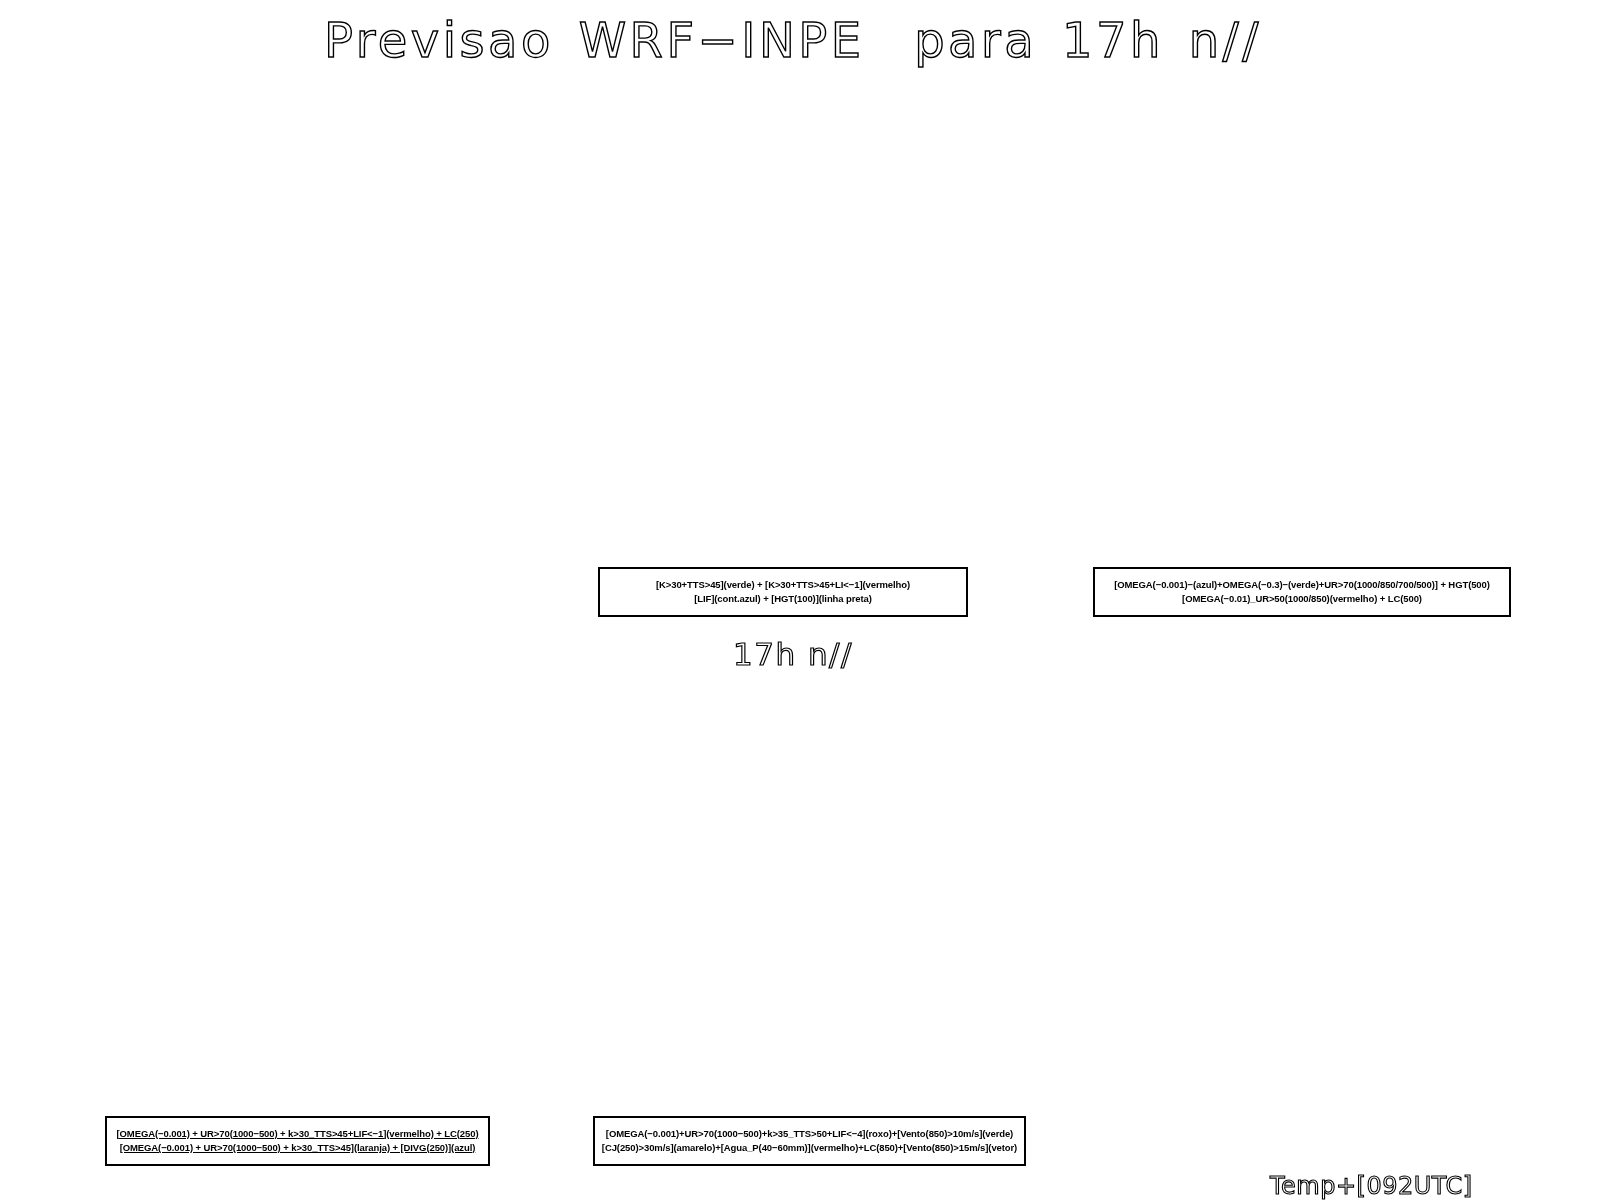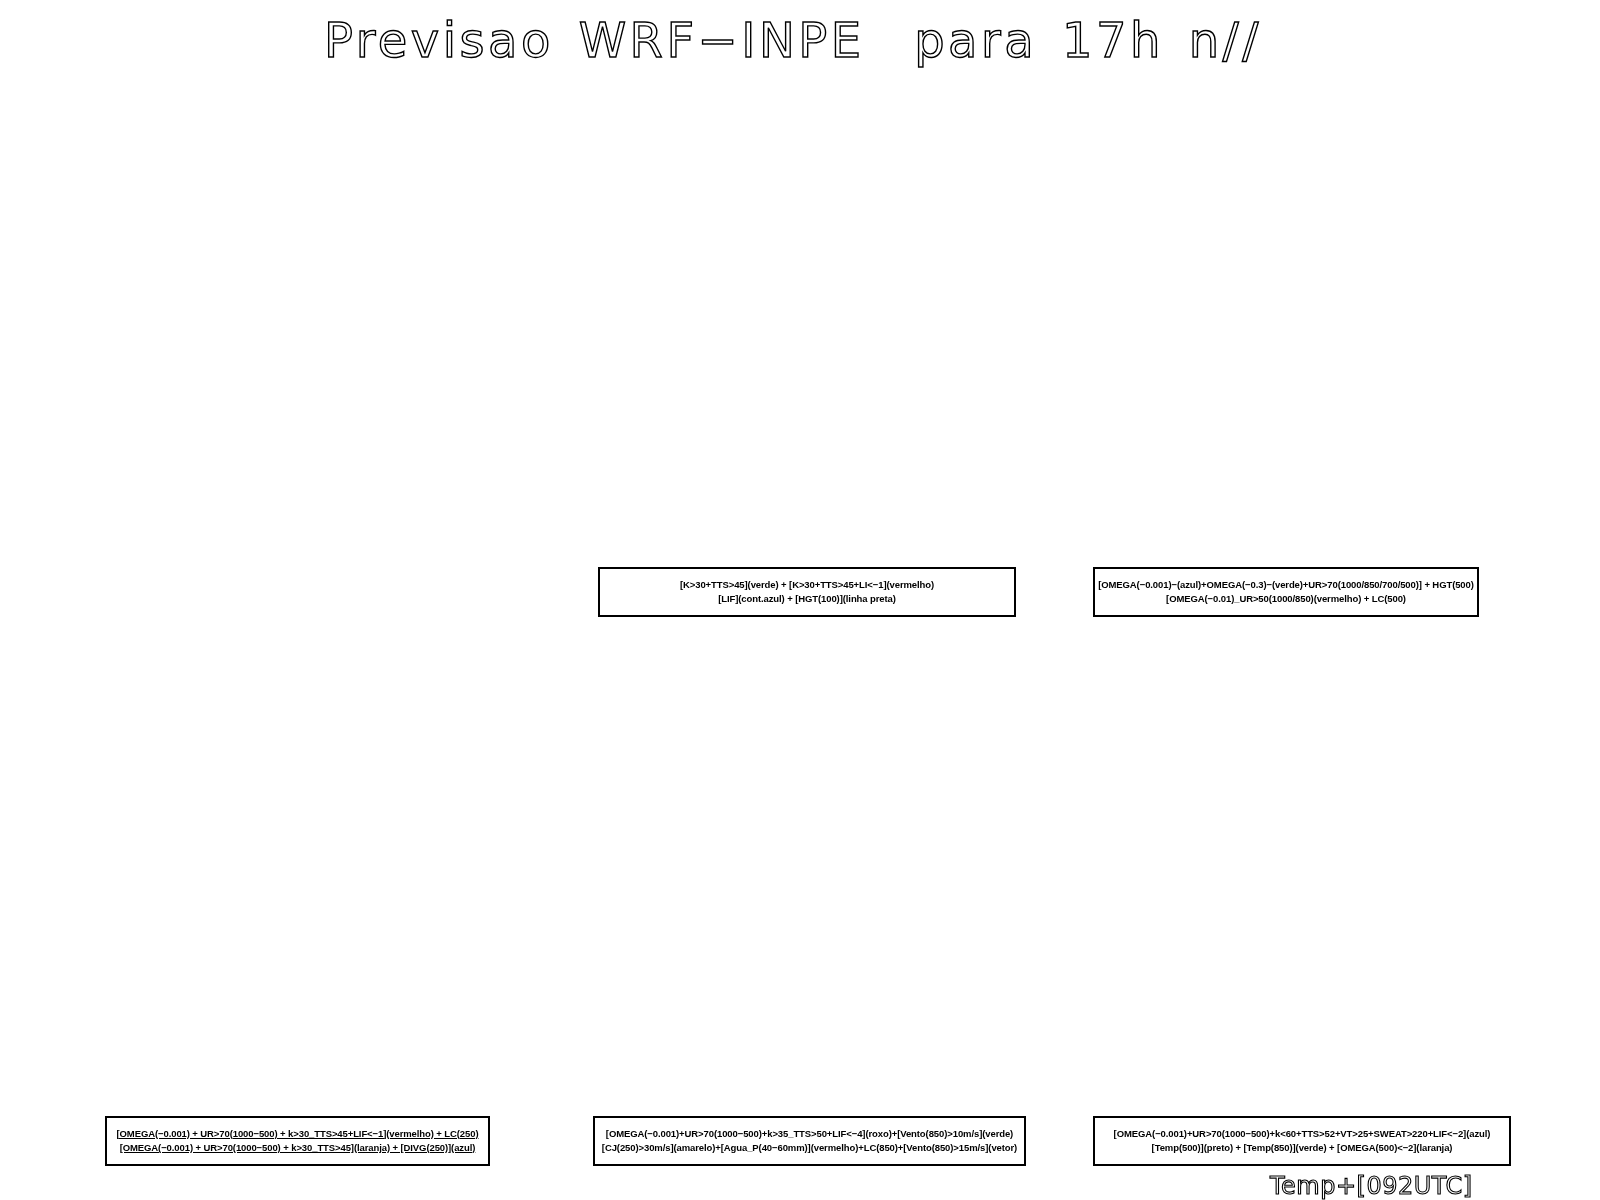--- a/index.html
+++ b/index.html
@@ -70,22 +70,22 @@
     display: block;
     font-family: "Liberation Sans", sans-serif;
     font-weight: bold;
     font-size: 9.5px;
     line-height: 14.5px;
     color: #000000;
     letter-spacing: -0.1px;
     white-space: nowrap;
   }
   .b1 { left: 97px;   top: 567px;  width: 418px; }
-  .b2 { left: 590px;  top: 567px;  width: 418px; align-items: center; }
-  .b3 { left: 1085px; top: 567px;  width: 386px; }
+  .b2 { left: 590px;  top: 567px;  width: 370px; align-items: center; }
+  .b3 { left: 1085px; top: 567px;  width: 418px; }
   .b4 { left: 97px;   top: 1116px; width: 385px; text-decoration: underline; }
   .b5 { left: 585px;  top: 1116px; width: 433px; }
   .b6 { left: 1085px; top: 1116px; width: 418px; }
 </style>
 </head>
 <body>
 
 <div class="page">
 
   <div class="title plotter">Previsao WRF−INPE  para 17h n//</div>
@@ -94,31 +94,28 @@
   <a class="panel b2">
     <span class="pline">[K&gt;30+TTS&gt;45](verde) + [K&gt;30+TTS&gt;45+LI&lt;−1](vermelho)</span>
     <span class="pline">[LIF](cont.azul) + [HGT(100)](linha preta)</span>
   </a>
 
   <a class="panel b3">
     <span class="pline">[OMEGA(−0.001)−(azul)+OMEGA(−0.3)−(verde)+UR&gt;70(1000/850/700/500)] + HGT(500)</span>
     <span class="pline">[OMEGA(−0.01)_UR&gt;50(1000/850)(vermelho) + LC(500)</span>
   </a>
 
+  <div class="center-label plotter">17h n//</div>
 
   <a class="panel b4">
     <span class="pline">[OMEGA(−0.001) + UR&gt;70(1000−500) + k&gt;30_TTS&gt;45+LIF&lt;−1](vermelho) + LC(250)</span>
     <span class="pline">[OMEGA(−0.001) + UR&gt;70(1000−500) + k&gt;30_TTS&gt;45](laranja) + [DIVG(250)](azul)</span>
   </a>
 
   <a class="panel b5">
     <span class="pline">[OMEGA(−0.001)+UR&gt;70(1000−500)+k&gt;35_TTS&gt;50+LIF&lt;−4](roxo)+[Vento(850)&gt;10m/s](verde)</span>
     <span class="pline">[CJ(250)&gt;30m/s](amarelo)+[Agua_P(40−60mm)](vermelho)+LC(850)+[Vento(850)&gt;15m/s](vetor)</span>
   </a>
 
-  <a class="panel b6">
-    <span class="pline">[OMEGA(−0.001)+UR&gt;70(1000−500)+k&lt;60+TTS&gt;52+VT&gt;25+SWEAT&gt;220+LIF&lt;−2](azul)</span>
-    <span class="pline">[Temp(500)](preto) + [Temp(850)](verde) + [OMEGA(500)&lt;−2](laranja)</span>
-  </a>
 
   <a class="footer-label plotter">Temp+[092UTC]</a>
 
 </div>
 
 </body></html>

